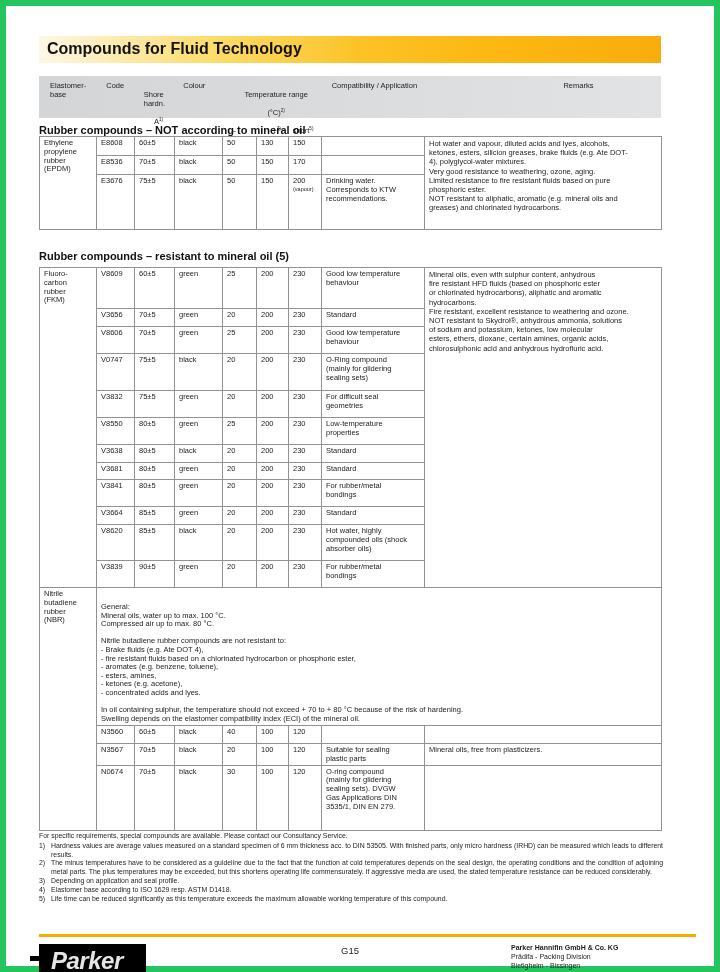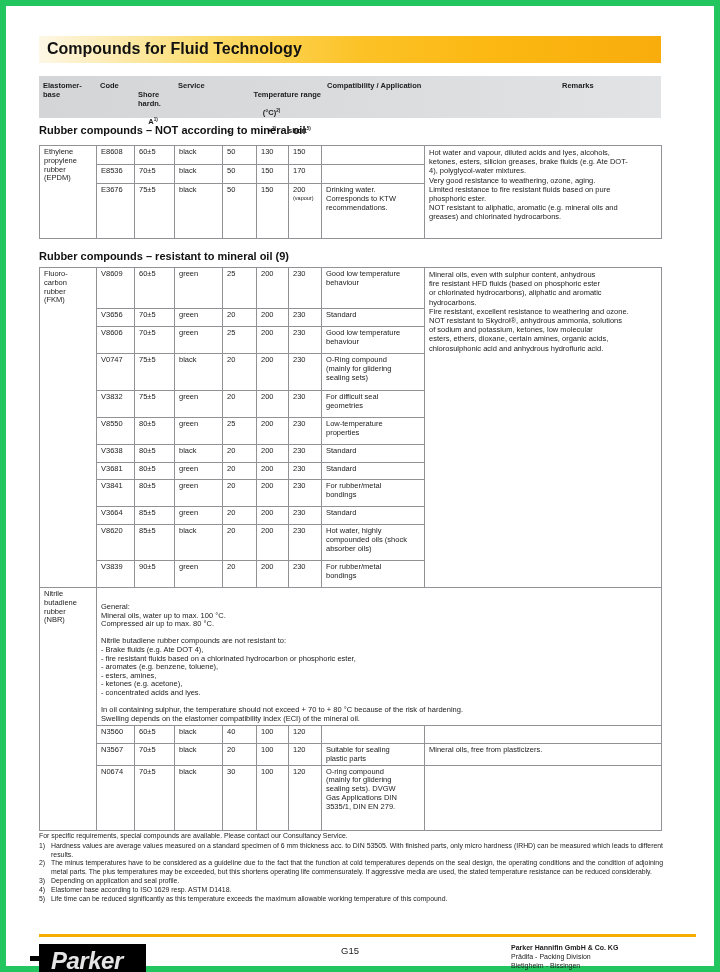--- a/index.html
+++ b/index.html
@@ -11,47 +11,47 @@
   .page{position:absolute;inset:0;border:6px solid #22c55e;box-sizing:border-box;}
 
   
   .title-bar{position:absolute;left:33px;top:30px;width:622px;height:27px;
     background:linear-gradient(90deg,#fdf7e6 0%,#fcdc6a 28%,#fcc226 52%,#fcb813 72%,#f8ad0c 100%);}
   .title-bar .title-text{position:absolute;left:8px;top:4px;font-size:16px;font-weight:bold;color:#111;}
 
   
   .thead{position:absolute;left:33px;top:70px;width:622px;height:42px;box-sizing:border-box;
     background:linear-gradient(90deg,#d4d5d7 0%,#dadbdd 45%,#e2e3e5 100%);
-    display:flex;font-size:7.5px;font-weight:bold;line-height:9px;}
+    display:flex;font-size:7.5px;font-weight:normal;line-height:9px;padding-left:7px;}
   .th{box-sizing:border-box;padding:5px 0 0 4px;white-space:pre-line;}
   .th-elastomer{width:57px;}
   .th-code{width:38px;}
   .th-shore{width:40px;}
   .th-shore .shore-a{text-align:center;padding-right:6px;}
   .th-colour{width:48px;}
   .th-temp{width:99px;padding-left:0;}
-  .th-temp .temp-title{text-align:right;}
+  .th-temp .temp-title{text-align:center;}
   .th-temp .temp-unit{text-align:center;}
   .th-temp .temp-cols{display:flex;}
   .th-temp .t-minus{width:34px;box-sizing:border-box;padding-left:5px;}
   .th-temp .t-plus{width:32px;box-sizing:border-box;text-align:center;}
   .th-temp .t-short{width:33px;box-sizing:border-box;}
   .th-remarks{width:103px;}
   .th-compat{width:237px;padding-left:6px;}
   sup{font-size:4.6px;vertical-align:super;line-height:0;}
 
   
   .sec-title{position:absolute;left:33px;font-size:11px;font-weight:bold;color:#111;}
   #sec1{top:118px;}
   #sec2{top:244px;}
 
   
   table.ctable{border-collapse:collapse;table-layout:fixed;position:absolute;left:33px;
     width:622px;font-size:7.5px;line-height:8.8px;}
-  #table1{top:139px;border-radius:11px;}
+  #table1{top:130px;border-radius:11px;}
   #table2{top:261px;}
   td{border:1px solid #909295;vertical-align:top;padding:2px 2px 1px 4px;
      white-space:pre-line;overflow:hidden;box-sizing:border-box;}
   td.compat{line-height:9.2px;}
   td.general{line-height:8.6px;padding-top:15px;}
   .small-note{display:block;font-size:5.5px;line-height:6.5px;}
 
   
   .notes{position:absolute;left:33px;top:826px;width:624px;font-size:6.9px;line-height:8.8px;}
   .note-intro{margin-bottom:1px;}
@@ -81,21 +81,21 @@
 
   <div class="thead">
     <div class="th th-elastomer">Elastomer-
 base</div>
     <div class="th th-code">Code</div>
     <div class="th th-shore">
       <div>Shore
 hardn.</div>
       <div class="shore-a"><span>A</span><sup>1)</sup></div>
     </div>
-    <div class="th th-colour">Service</div>
+    <div class="th th-colour">Colour</div>
     <div class="th th-temp">
       <div class="temp-title">Temperature range</div>
       <div class="temp-unit"><span>(°C)</span><sup>2)</sup></div>
       <div class="temp-cols">
         <span class="t-minus">–</span>
         <span class="t-plus"><span>+</span><sup>3)</sup></span>
         <span class="t-short"><span>short</span><sup>5)</sup></span>
       </div>
     </div>
     <div class="th th-compat">Compatibility / Application</div>
@@ -154,21 +154,21 @@
       <td>50</td>
       <td>150</td>
       <td><span>200</span><span class="small-note">(vapour)</span></td>
       <td>Drinking water.
 Corresponds to KTW
 recommendations.</td>
     </tr>
   </tbody>
     </table>
 
-  <div class="sec-title" id="sec2">Rubber compounds – resistant to mineral oil (9)</div>
+  <div class="sec-title" id="sec2">Rubber compounds – resistant to mineral oil (5)</div>
 
   <table class="ctable" id="table2">
     <colgroup>
       <col style="width:57px">
         <col style="width:38px">
         <col style="width:40px">
         <col style="width:48px">
       <col style="width:34px">
         <col style="width:32px">
         <col style="width:33px">

